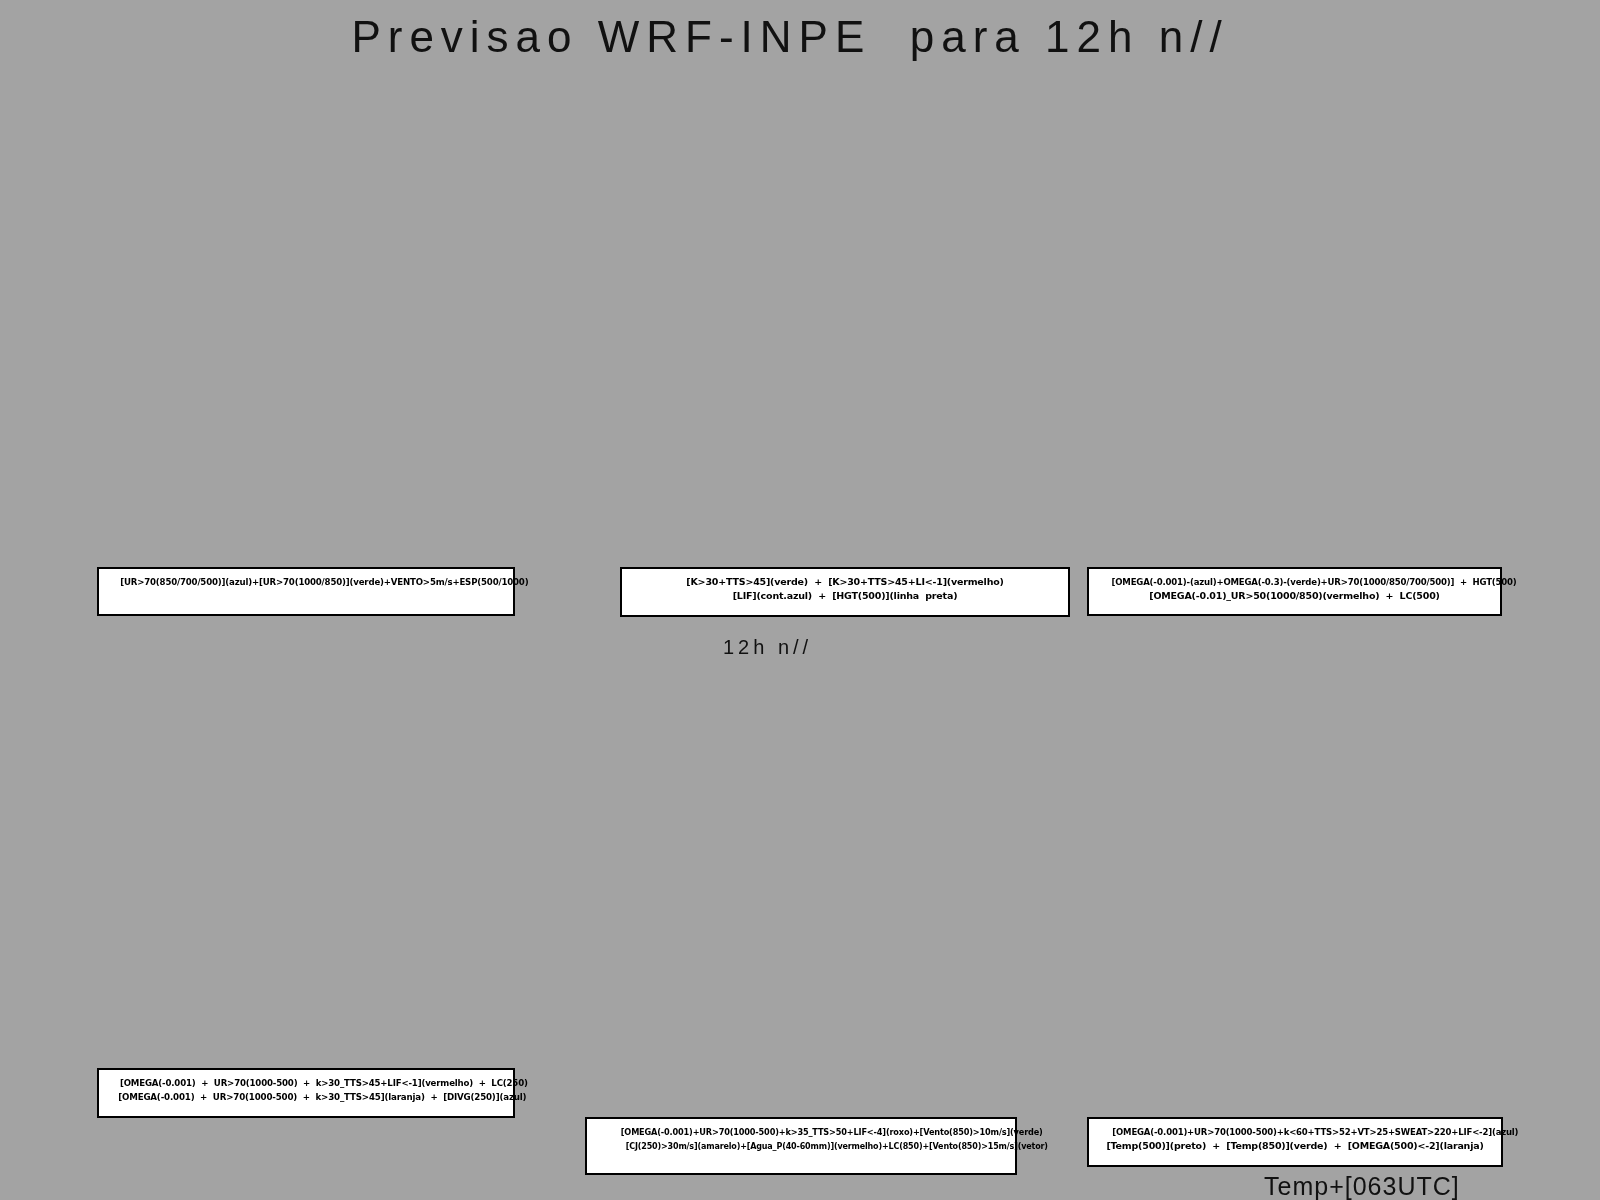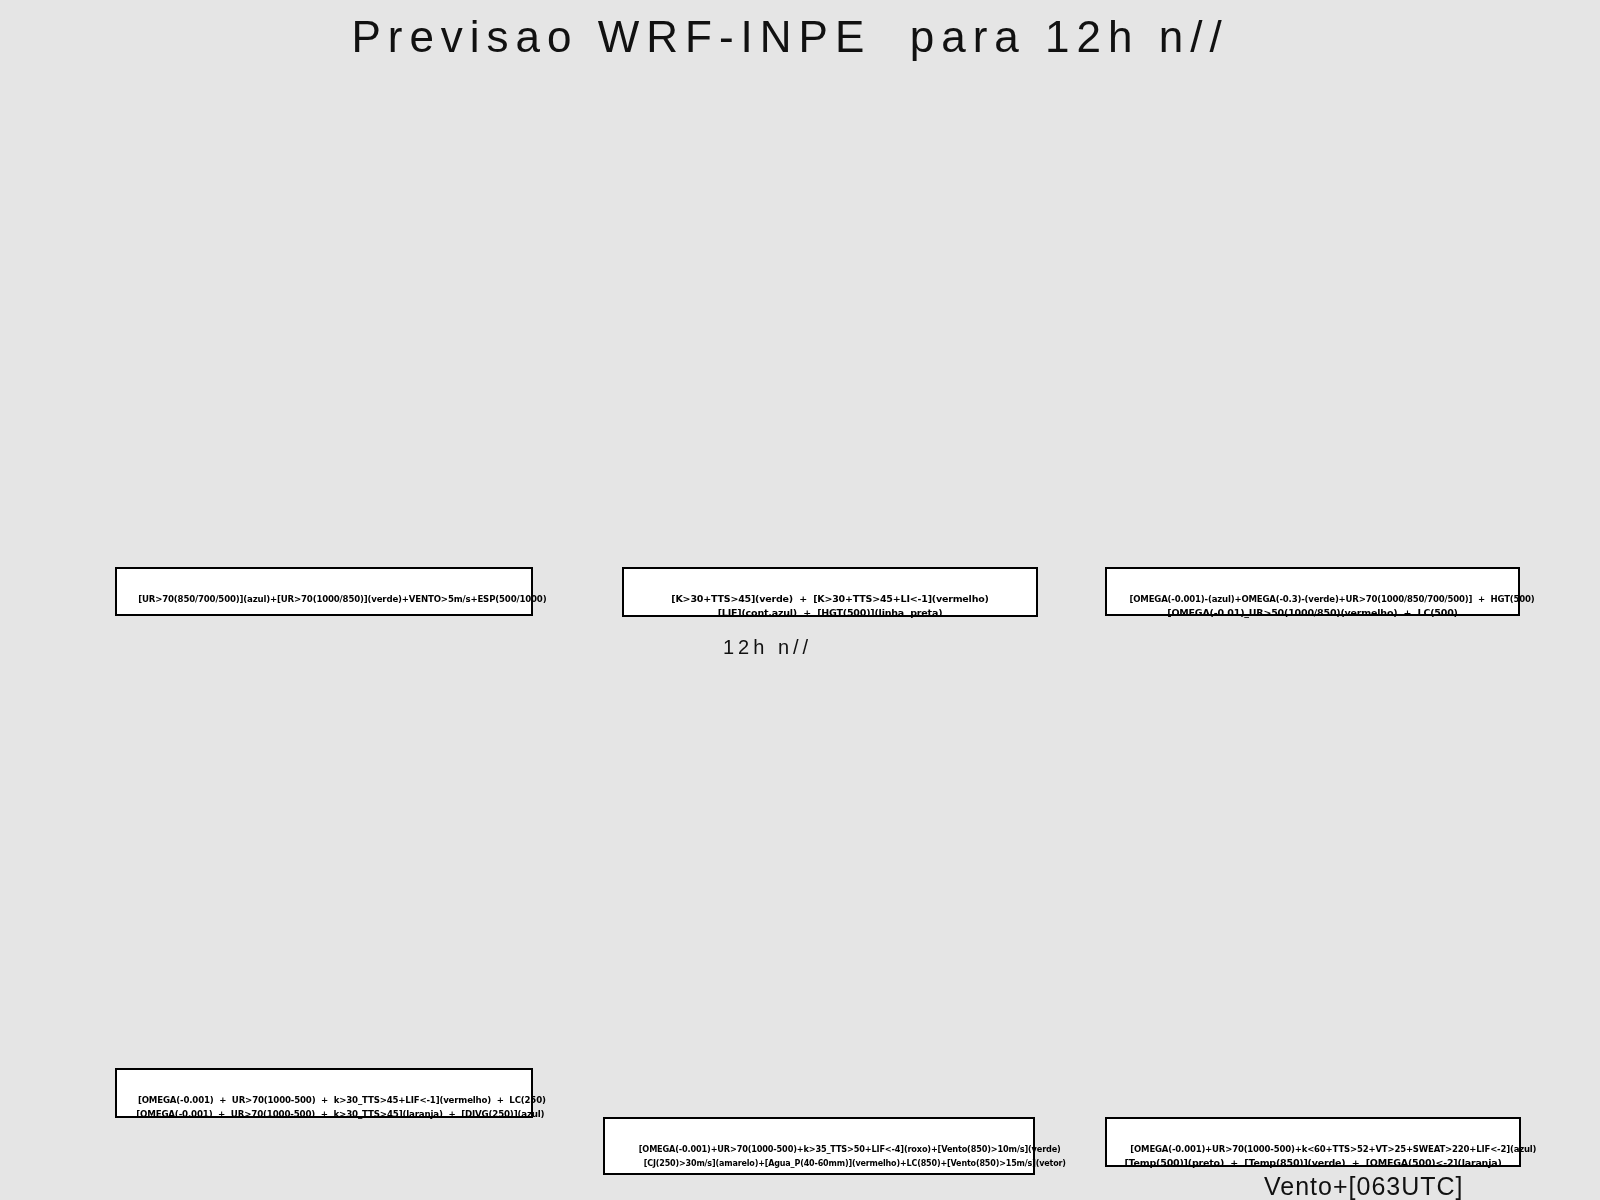--- a/index.html
+++ b/index.html
@@ -1,36 +1,36 @@
 <!DOCTYPE html>
 <html><head>
 <meta charset="utf-8">
 <style>
   html,body{margin:0;padding:0;background:#ffffff;}
   .canvas{
-    position:relative;width:1600px;height:1200px;background:#e5e5e5;
+    position:relative;width:1600px;height:1200px;background:#a3a3a3;
     overflow:hidden;color:#000;font-family:"DejaVu Sans",sans-serif;
   }
   .title{
     position:absolute;top:12px;left:0;width:1580px;text-align:center;
     font-family:"Liberation Sans",sans-serif;font-weight:300;
     font-size:44px;letter-spacing:7px;white-space:pre;color:#111;
   }
   .panel{
     position:absolute;border:2px solid #000;background:#fff;
-    box-sizing:border-box;padding-top:23px;margin-left:18px;
+    box-sizing:border-box;padding-top:6px;
   }
   .panel-line{
     text-align:center;white-space:pre;overflow:visible;
     font-size:9.5px;font-weight:bold;line-height:14px;letter-spacing:-0.2px;
     font-family:"DejaVu Sans",sans-serif;
   }
   .panel-line > span{display:inline-block;white-space:pre;}
   .p1{left:97px;top:567px;width:418px;height:49px;}
-  .p2{left:604px;top:567px;width:416px;height:50px;}
+  .p2{left:620px;top:567px;width:450px;height:50px;}
   .p3{left:1087px;top:567px;width:415px;height:49px;}
   .p4{left:97px;top:1068px;width:418px;height:50px;}
   .p5{left:585px;top:1117px;width:432px;height:58px;}
   .p6{left:1087px;top:1117px;width:416px;height:50px;}
   .center-label{
     position:absolute;left:723px;top:636px;
     font-family:Liberation Sans, sans-serif;font-weight:300;
     font-size:20px;letter-spacing:4px;white-space:pre;color:#111;
   }
   .footer-label{
@@ -70,15 +70,15 @@
   <div class="panel p5">
     <div class="panel-line"><span style="transform-origin: center center; transform: scaleX(0.862);">[OMEGA(-0.001)+UR&gt;70(1000-500)+k&gt;35_TTS&gt;50+LIF&lt;-4](roxo)+[Vento(850)&gt;10m/s](verde)</span></div>
     <div class="panel-line"><span style="transform-origin: center center; transform: scaleX(0.845);">[CJ(250)&gt;30m/s](amarelo)+[Agua_P(40-60mm)](vermelho)+LC(850)+[Vento(850)&gt;15m/s](vetor)</span></div>
   </div>
 
   <div class="panel p6">
     <div class="panel-line"><span style="transform-origin: center center; transform: scaleX(0.897);">[OMEGA(-0.001)+UR&gt;70(1000-500)+k&lt;60+TTS&gt;52+VT&gt;25+SWEAT&gt;220+LIF&lt;-2](azul)</span></div>
     <div class="panel-line"><span>[Temp(500)](preto)  +  [Temp(850)](verde)  +  [OMEGA(500)&lt;-2](laranja)</span></div>
   </div>
 
-  <div class="footer-label">Vento+[063UTC]</div>
+  <div class="footer-label">Temp+[063UTC]</div>
 
 </div>
 
 </body></html>

